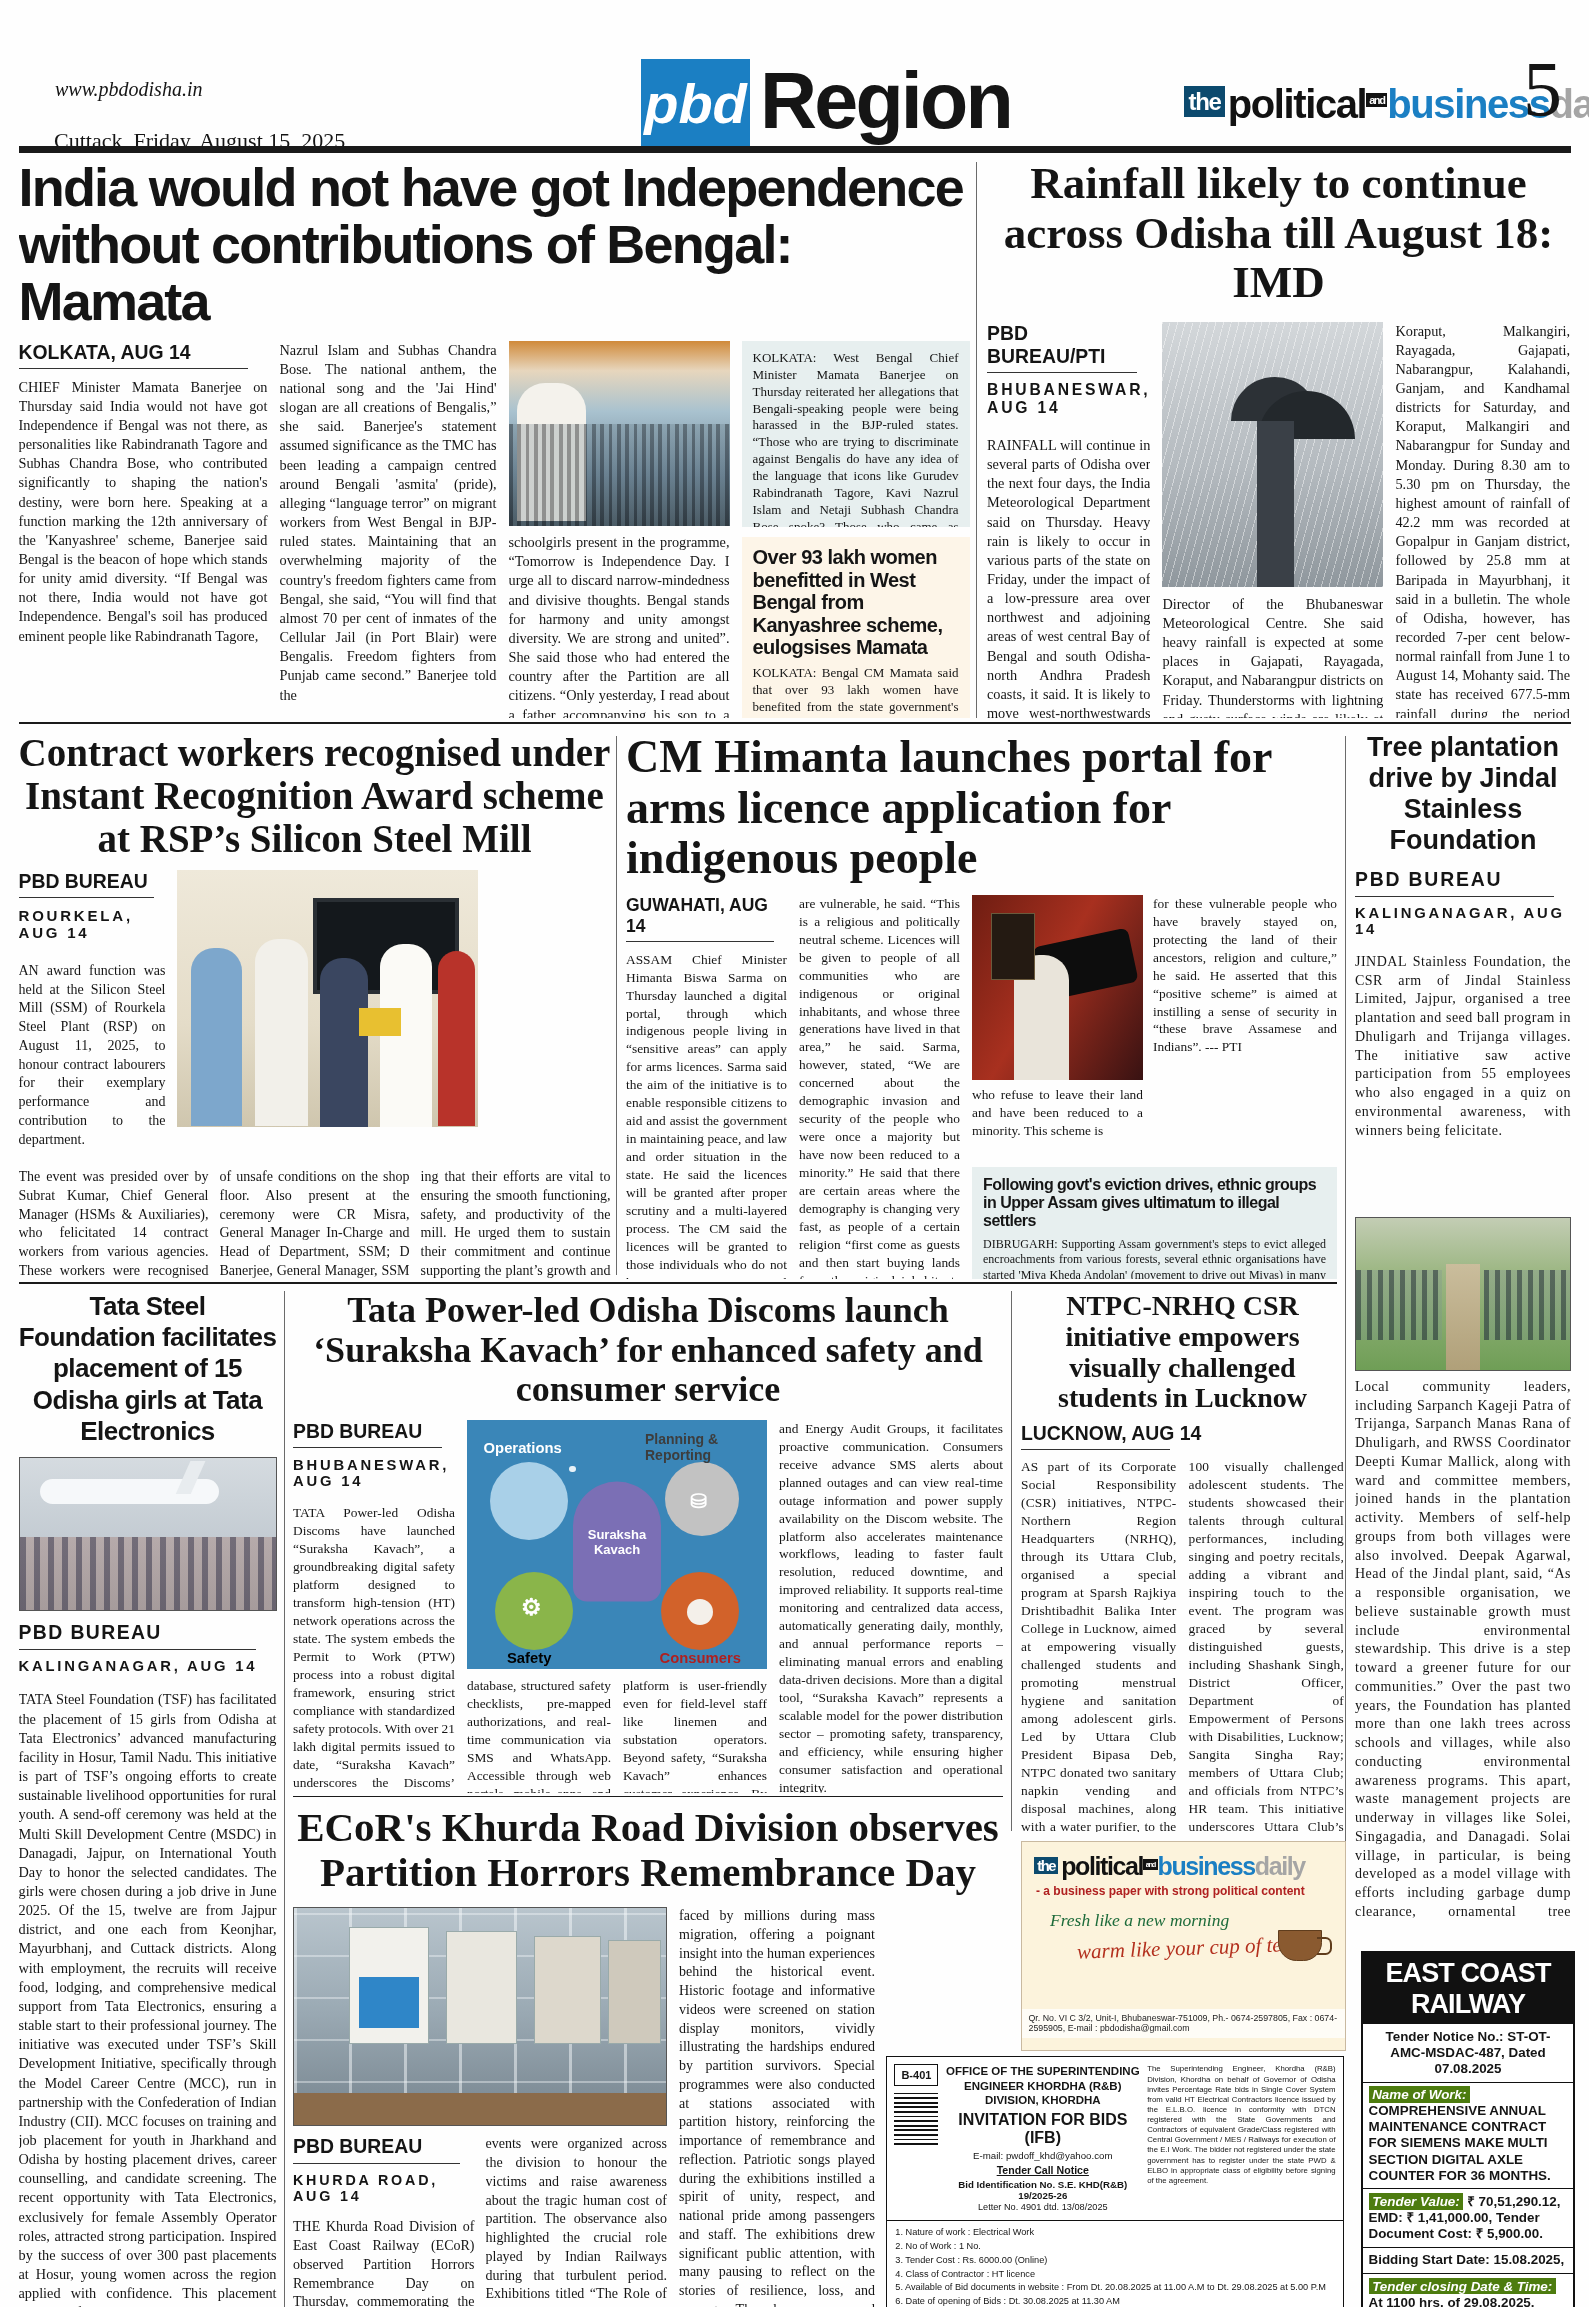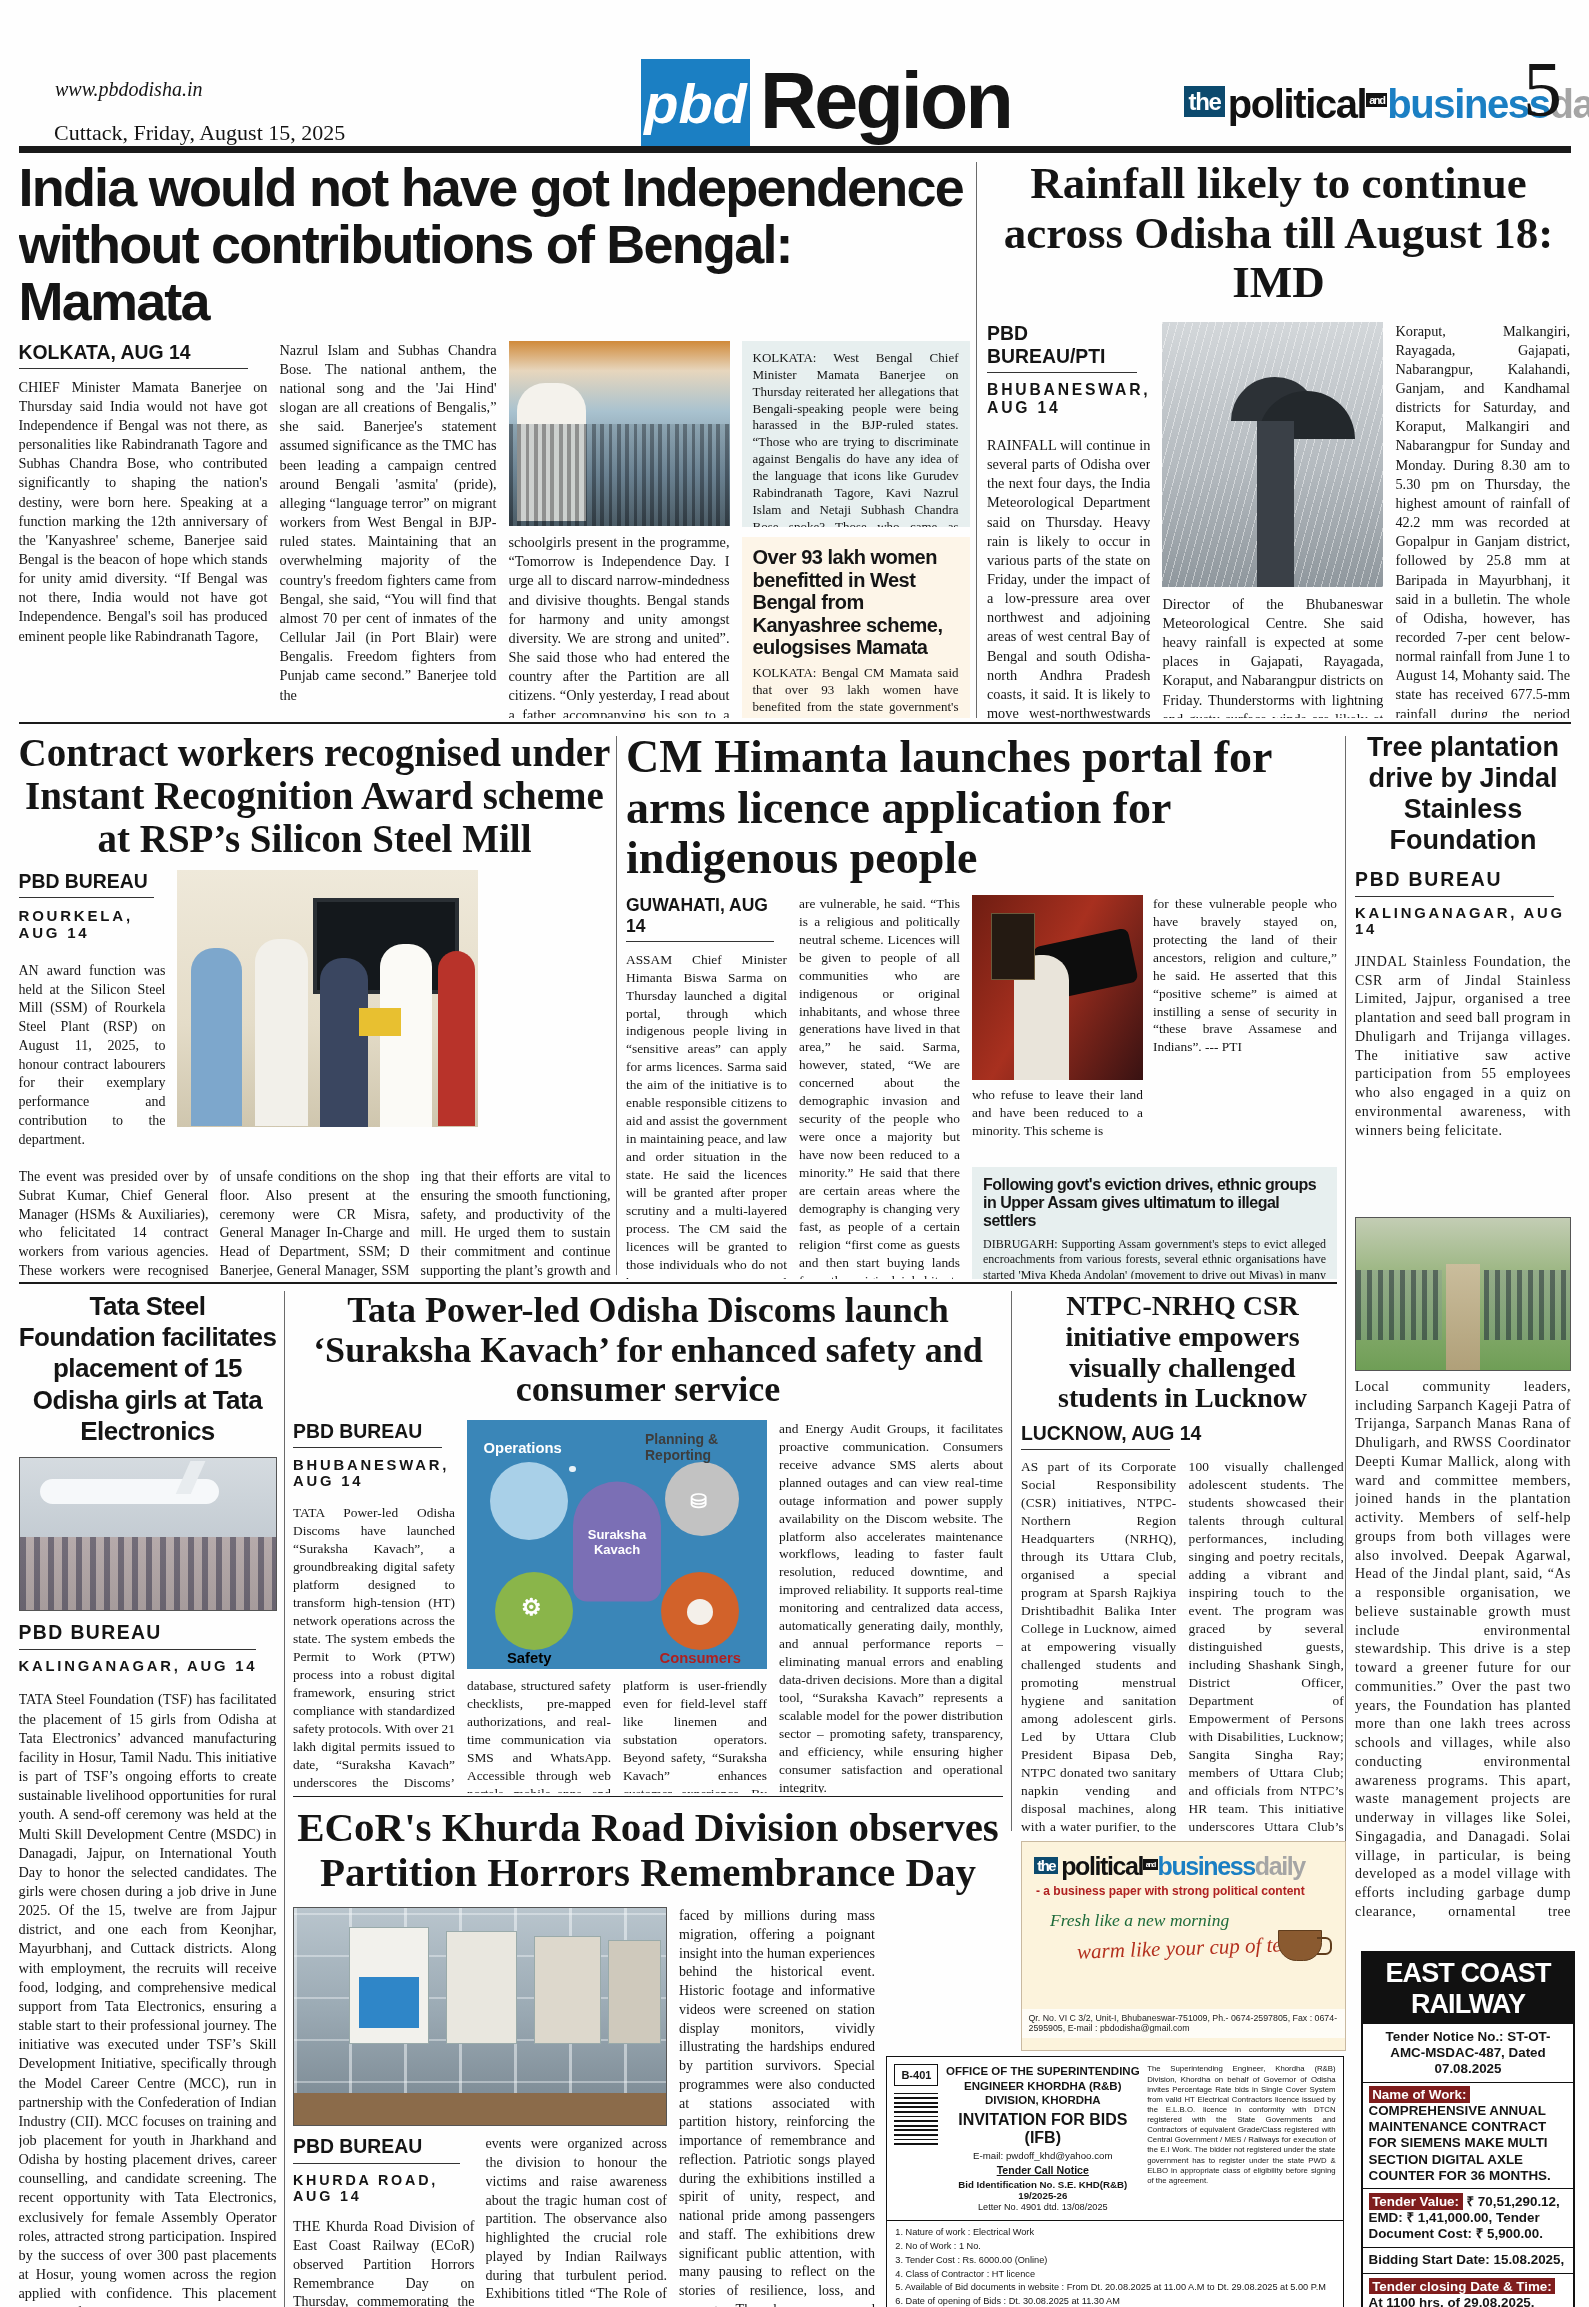--- a/index.html
+++ b/index.html
@@ -39,31 +39,31 @@
   .bg-blue{background:#e7efef;}
   .bg-cream{background:#fdf5e8;}
   
   .ig{background:#3a86b8;}
   .ig .circ{position:absolute;border-radius:50%;}
   .ig .lab{position:absolute;font-family:"Liberation Sans",sans-serif;font-weight:bold;}
   
   .kh{background:#fff;border:1.8px solid #111;font-family:"Liberation Sans",sans-serif;z-index:6;}
   .ecr{background:#fff;border:2.3px solid #111;font-family:"Liberation Sans",sans-serif;}
   .ecr-row{border-top:1.8px solid #111;padding:4.6px 5.5px;font-size:13.4px;font-weight:bold;line-height:1.2;}
-  .inv{background:#7f1d1d;color:#fff;padding:0.9px 3.7px;}
+  .inv{background:#4d7c0f;color:#fff;padding:0.9px 3.7px;font-style:italic;}
   .adpbd{background:#fcf3dc;border:1.4px solid #c9b9a0;z-index:6;overflow:hidden;}
   .clip{overflow:hidden;}
 </style>
 </head>
 <body>
 
 <div id="page">
 
   <div class="abs mh-web" style="left:55px;top:78px;">www.pbdodisha.in</div>
-  <div class="abs mh-date" style="left:54px;top:120px;">Cuttack, Friday, August 15, 2025</div>
+  <div class="abs mh-date" style="left:54px;top:128px;">Cuttack, Friday, August 15, 2025</div>
   <div class="abs pbd-tile" style="left:641px;top:59px;width:109px;height:89px;">pbd</div>
   <div class="abs mh-region" style="left:760px;top:55px;">Region</div>
   <div class="abs brand" style="left:1184px;top:82px;">
     <span class="b-the">the</span><span class="b-pol">political</span><span class="b-and">and</span><span class="b-bus">business</span><span class="b-dly">daily</span>
   </div>
   <div class="abs mh-page" style="left:1523px;top:44px;">5</div>
   <div class="abs rule" style="left:18.5px;top:146px;width:1552px;height:6.5px;"></div>
 
   <div class="abs clip" style="left:18.5px;top:159px;width:951px;height:559px;">
     <div class="hl-sans" style="font-size:54px;">India would not have got Independence without contributions of Bengal: Mamata</div>

